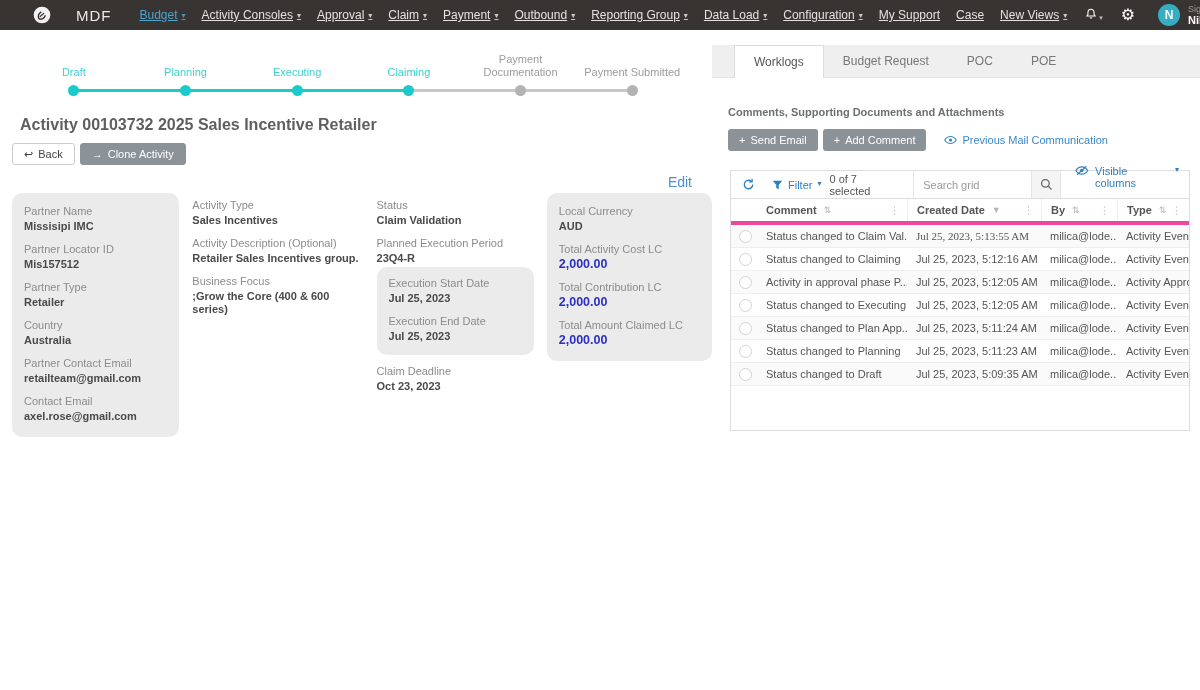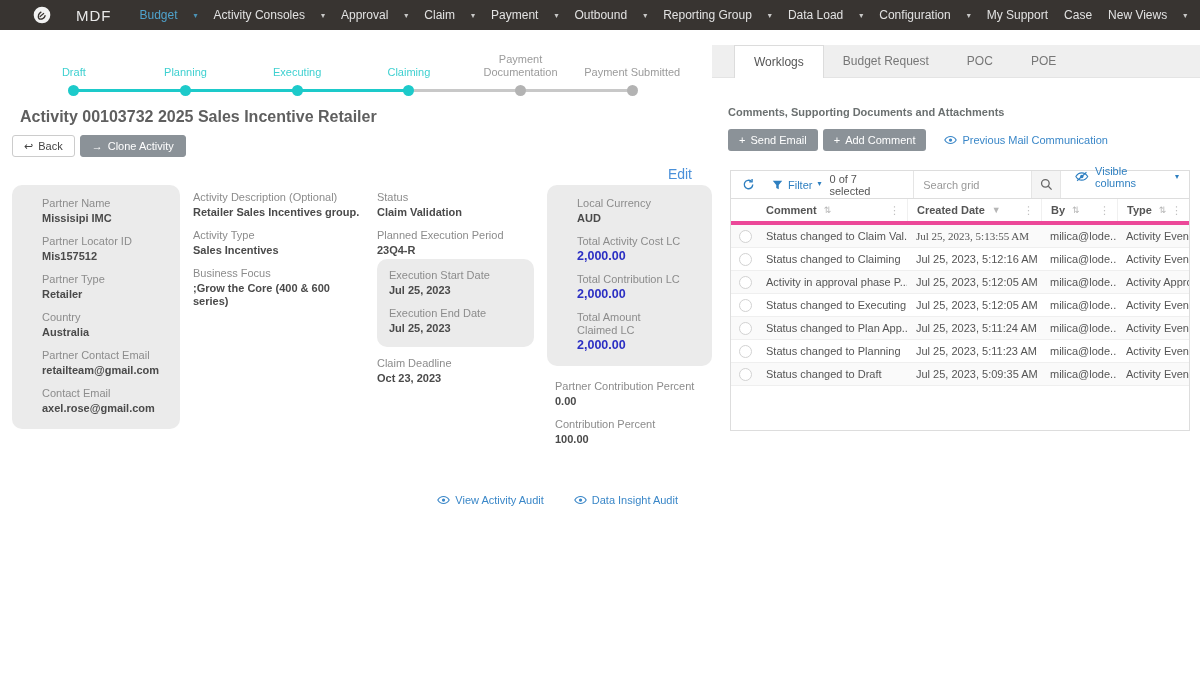--- a/index.html
+++ b/index.html
@@ -7,21 +7,21 @@
     font-family:"Liberation Sans", sans-serif; }
 
   
   .topbar { position:absolute; top:0; left:0; width:1200px; height:30px;
     background:#383431; display:flex; align-items:center; color:#d9d9d9; }
   .logo-wrap { padding-left:32px; display:flex; align-items:center; }
   .brand { margin-left:24px; font-size:15px; letter-spacing:1px; color:#e8e8e8; }
   .topbar-divider { width:1px; height:30px; background:#47433f; margin-left:16px; }
   .nav-items { display:flex; align-items:center; height:100%; margin-left:4px; }
   .nav-item { padding:0 8px; font-size:12px; color:#e2e2e2; display:flex;
-    align-items:center; gap:16px; height:100%; cursor:default; white-space:nowrap; }
+    align-items:center; gap:4px; height:100%; cursor:default; white-space:nowrap;text-decoration:underline; }
   .nav-item.active { color:#4fa3cd; }
   .nav-item .caret { font-size:8px; opacity:.85; margin-top:1px; }
   .topbar-right { margin-left:auto; display:flex; align-items:center; gap:0; }
   .icon-btn { padding:0 9px; display:flex; align-items:center; }
   .bell-caret { font-size:7px; color:#bbb; margin-left:1px; margin-top:6px; }
   .gear-glyph { font-size:16px; color:#fff; line-height:1; }
   .user-block { display:flex; align-items:center; gap:8px; padding:0 8px 0 14px; }
   .avatar { width:22px; height:22px; border-radius:50%; background:#35aec4; color:#fff;
     font-size:12px; font-weight:bold; display:flex; align-items:center; justify-content:center; }
   .user-texts { line-height:1.15; }
@@ -38,33 +38,33 @@
   .step:first-child::before { display:none; }
   .step.seg-done::before { background:#1dcaca; }
   .step-label { font-size:11px; line-height:13px; text-align:center; color:#9b9b9b;
     margin-bottom:6px; display:flex; align-items:flex-end; justify-content:center;
     min-height:26px; }
   .step.done .step-label { color:#3ed0d0; }
   .step-dot { position:relative; z-index:1; width:11px; height:11px; border-radius:50%;
     background:#b3b3b3; margin:0 auto; }
   .step.done .step-dot { background:#1dcaca; }
 
-  .page-title { margin:12px 0 0 20px; font-size:16px; font-weight:600; color:#5f5f5f; }
+  .page-title { margin:20px 0 0 20px; font-size:16px; font-weight:600; color:#5f5f5f; }
   .action-row { margin:9px 0 0 12px; display:flex; gap:5px; }
   .btn-back { background:#fff; border:1px solid #ccc; border-radius:3px; padding:4px 11px;
     font-size:11px; color:#444; display:flex; align-items:center; gap:5px; cursor:pointer; }
   .btn-clone { background:#8b9298; border:1px solid #8b9298; border-radius:3px;
     padding:4px 11px; font-size:11px; color:#fff; display:flex; align-items:center;
     gap:5px; cursor:pointer; }
   .btn-icon { font-size:11px; line-height:1; }
   .edit-row { width:692px; text-align:right; margin-top:8px; height:14px; }
   .edit-link { font-size:14px; color:#4a90d9; cursor:pointer; }
 
   .form-grid { display:flex; gap:13px; margin:6px 0 0 12px; align-items:flex-start; }
-  .gray-box { background:#ebebeb; border-radius:10px; padding:12px 30px; }
+  .gray-box { background:#ebebeb; border-radius:10px; padding:12px 12px; }
   .field { margin-bottom:10px; }
   .field:last-child { margin-bottom:2px; }
   .field-label { font-size:11px; color:#8c8c8c; margin-bottom:2px; line-height:13px; }
   .field-value { font-size:11px; font-weight:bold; color:#4a4a4a; line-height:13px; }
   .field-value.money { color:#2b2fc3; font-size:12.5px; }
   .col1 { width:168px; }
   .col2 { width:172px; padding-top:6px; }
   .col3 { width:158px; padding-top:6px; }
   .col4 { width:166px; }
   .col3 .gray-box { padding:10px 12px; margin-bottom:10px; }
@@ -98,21 +98,21 @@
     padding:0 8px; cursor:pointer; }
   .filter-btn .caret { font-size:8px; }
   .selected-count { margin-left:auto; color:#555; padding-right:14px; }
   .search-input { width:118px; height:27px; border:none; outline:none;
     border-left:1px solid #e5e5e5; font-size:11px; padding:0 9px;
     font-family:"Liberation Sans", sans-serif; color:#555; }
   .search-input::placeholder { color:#999; }
   .search-btn { width:31px; height:27px; background:#f4f4f4;
     border-left:1px solid #e5e5e5; border-right:1px solid #e5e5e5;
     display:flex; align-items:center; justify-content:center; cursor:pointer; }
-  .visible-cols { color:#2e7fc0; display:flex; align-items:center; gap:6px;
+  .visible-cols { color:#2e7fc0; display:flex; align-items:flex-start; gap:6px;
     padding:0 10px 16px 14px; cursor:pointer; margin-left:auto0; }
   .visible-cols .caret { font-size:8px; }
 
   .grid-header { display:flex; height:26px; border-bottom:4px solid #ec4899;
     font-size:11px; color:#555; font-weight:bold; align-items:center; }
   .gh-cell { display:flex; align-items:center; height:100%; padding-left:9px;
     border-left:1px solid #f0f0f0; overflow:hidden; }
   .gh-cell:first-child, .gh-cell:nth-child(2) { border-left:none; }
   .sort-icon { color:#b5b5b5; font-size:9px; margin-left:7px; font-weight:normal; cursor:pointer; }
   .kebab { margin-left:auto; color:#c0c0c0; padding-right:7px; font-weight:normal;
@@ -278,28 +278,28 @@
           <div class="field-label">Partner Contact Email</div>
           <div class="field-value">retailteam@gmail.com</div>
         </div>
         <div class="field">
           <div class="field-label">Contact Email</div>
           <div class="field-value">axel.rose@gmail.com</div>
         </div>
       </div>
     <div class="col2" id="activity-col">
         <div class="field">
+          <div class="field-label">Activity Type</div>
+          <div class="field-value">Sales Incentives</div>
+        </div>
+        <div class="field">
           <div class="field-label">Activity Description (Optional)</div>
           <div class="field-value">Retailer Sales Incentives group.</div>
         </div>
         <div class="field">
-          <div class="field-label">Activity Type</div>
-          <div class="field-value">Sales Incentives</div>
-        </div>
-        <div class="field">
           <div class="field-label">Business Focus</div>
           <div class="field-value">;Grow the Core (400 &amp; 600 series)</div>
         </div>
       </div>
     <div class="col3">
       <div id="status-fields">
           <div class="field">
             <div class="field-label">Status</div>
             <div class="field-value">Claim Validation</div>
           </div>
@@ -337,49 +337,23 @@
           </div>
           <div class="field">
             <div class="field-label">Total Contribution LC</div>
             <div class="field-value money">2,000.00</div>
           </div>
           <div class="field">
             <div class="field-label">Total Amount Claimed LC</div>
             <div class="field-value money">2,000.00</div>
           </div>
         </div>
-      <div class="col4-bottom" id="percent-fields">
-          <div class="field">
-            <div class="field-label">Partner Contribution Percent</div>
-            <div class="field-value">0.00</div>
-          </div>
-          <div class="field">
-            <div class="field-label">Contribution Percent</div>
-            <div class="field-value">100.00</div>
-          </div>
-        </div>
     </div>
   </div>
 
-  <div class="audit-row" id="audit-row">
-      <div class="blue-link">
-        <svg width="13" height="10" viewBox="0 0 16 12">
-          <path d="M1 6s2.6-4.3 7-4.3S15 6 15 6s-2.6 4.3-7 4.3S1 6 1 6z" fill="none" stroke="#3a87c8" stroke-width="1.4"></path>
-          <circle cx="8" cy="6" r="2" fill="#3a87c8"></circle>
-        </svg>
-        <span>View Activity Audit</span>
-      </div>
-      <div class="blue-link">
-        <svg width="13" height="10" viewBox="0 0 16 12">
-          <path d="M1 6s2.6-4.3 7-4.3S15 6 15 6s-2.6 4.3-7 4.3S1 6 1 6z" fill="none" stroke="#3a87c8" stroke-width="1.4"></path>
-          <circle cx="8" cy="6" r="2" fill="#3a87c8"></circle>
-        </svg>
-        <span>Data Insight Audit</span>
-      </div>
-    </div>
 </div>
 
 <div class="right-panel">
   <div class="tabbar" id="tabbar">
       <div class="tab active">Worklogs</div>
       <div class="tab">Budget Request</div>
       <div class="tab">POC</div>
       <div class="tab">POE</div>
     </div>
   <div class="panel-body">

